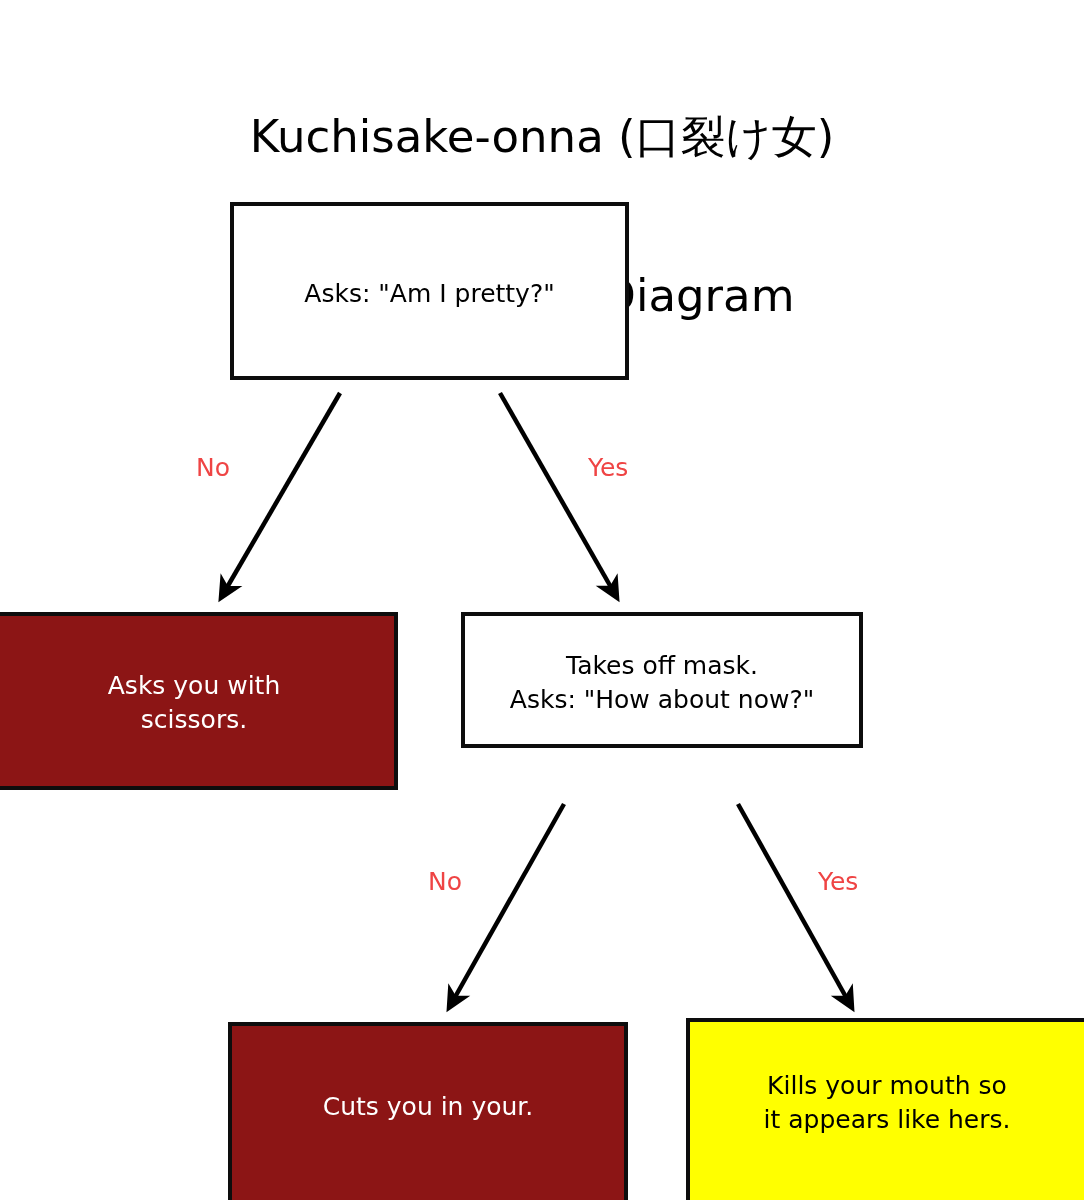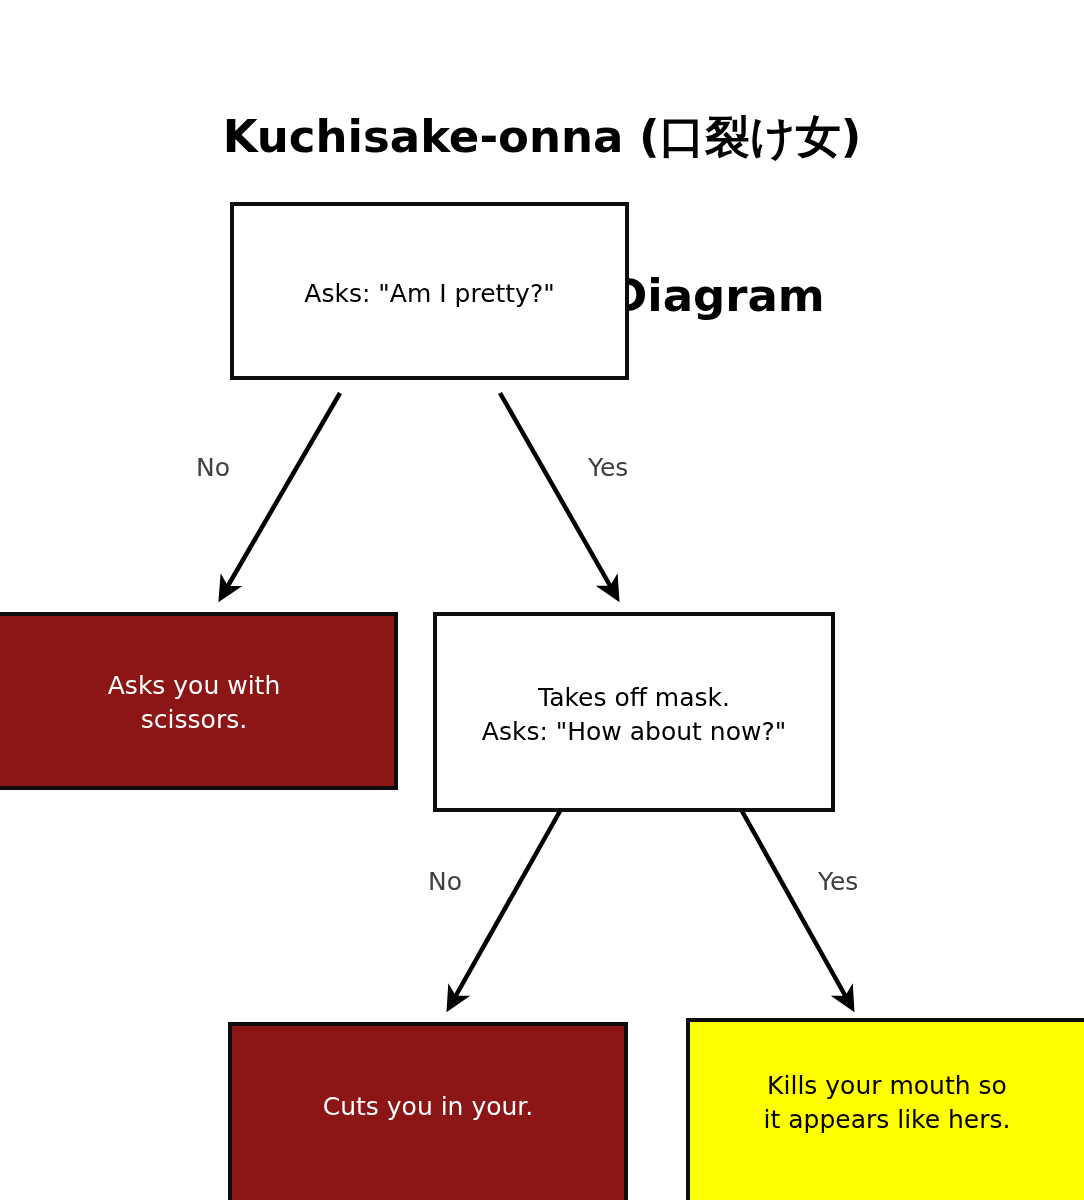--- a/index.html
+++ b/index.html
@@ -22,21 +22,21 @@
   
   #title {
     position: absolute;
     left: 0;
     top: 4px;
     width: 1084px;
     text-align: center;
     color: #000000;
     font-size: 45px;
     line-height: 53px;
-    font-weight: 700;
+    font-weight: 400;
     letter-spacing: 0px;
     white-space: pre;
   }
   #title .line {
     display: block;
   }
 
   
   #arrows {
     position: absolute;
@@ -77,35 +77,35 @@
     color: #000000;
   }
 
   
   #node-ask-pretty     { left: 230px;  top: 202px;  width: 399px; height: 178px; }
   #node-ask-pretty .node-text { transform: translateY(3px); }
 
   #node-kills-scissors { left: -10px;  top: 612px;  width: 408px; height: 178px; }
   #node-kills-scissors .node-text { transform: translateY(2px); }
 
-  #node-takes-off-mask { left: 433px;  top: 612px;  width: 402px; height: 200px; }
+  #node-takes-off-mask { left: 461px;  top: 612px;  width: 402px; height: 136px; }
   #node-takes-off-mask .node-text { transform: translateY(3px); }
 
   #node-cuts-in-half   { left: 228px;  top: 1022px; width: 400px; height: 190px; }
   #node-cuts-in-half .node-text { transform: translateY(-10px); }
 
   #node-slits-mouth    { left: 686px;  top: 1018px; width: 402px; height: 194px; }
   #node-slits-mouth .node-text { transform: translateY(-12px); }
 
   
   .edge-label {
     position: absolute;
     font-size: 25px;
     line-height: 28px;
-    color: #404040;
+    color: #ef4444;
     white-space: nowrap;
   }
   #edge-label-no-1  { left: 196px; top: 454px; }
   #edge-label-yes-1 { left: 588px; top: 454px; }
   #edge-label-no-2  { left: 428px; top: 868px; }
   #edge-label-yes-2 { left: 818px; top: 868px; }
 </style>
 </head>
 <body>
 

